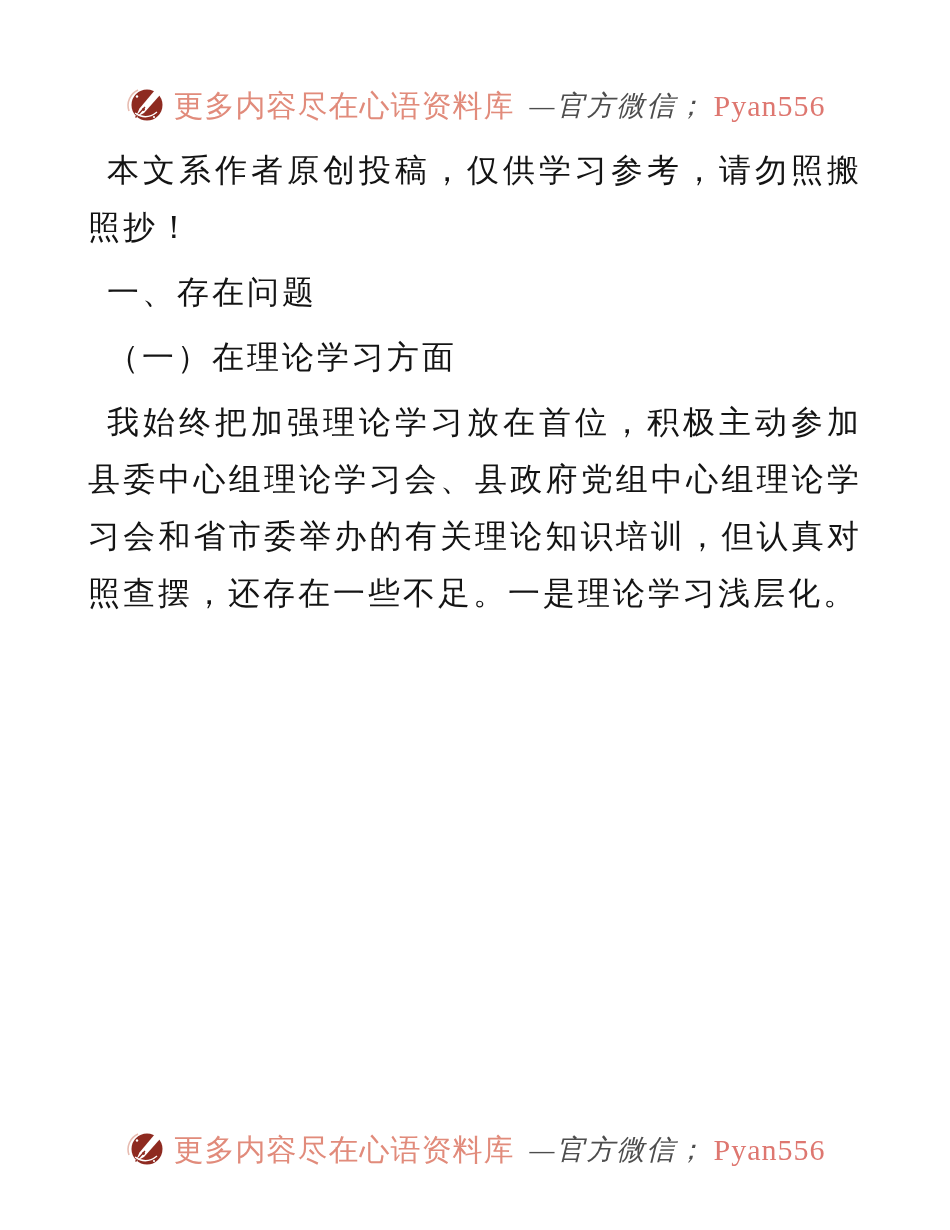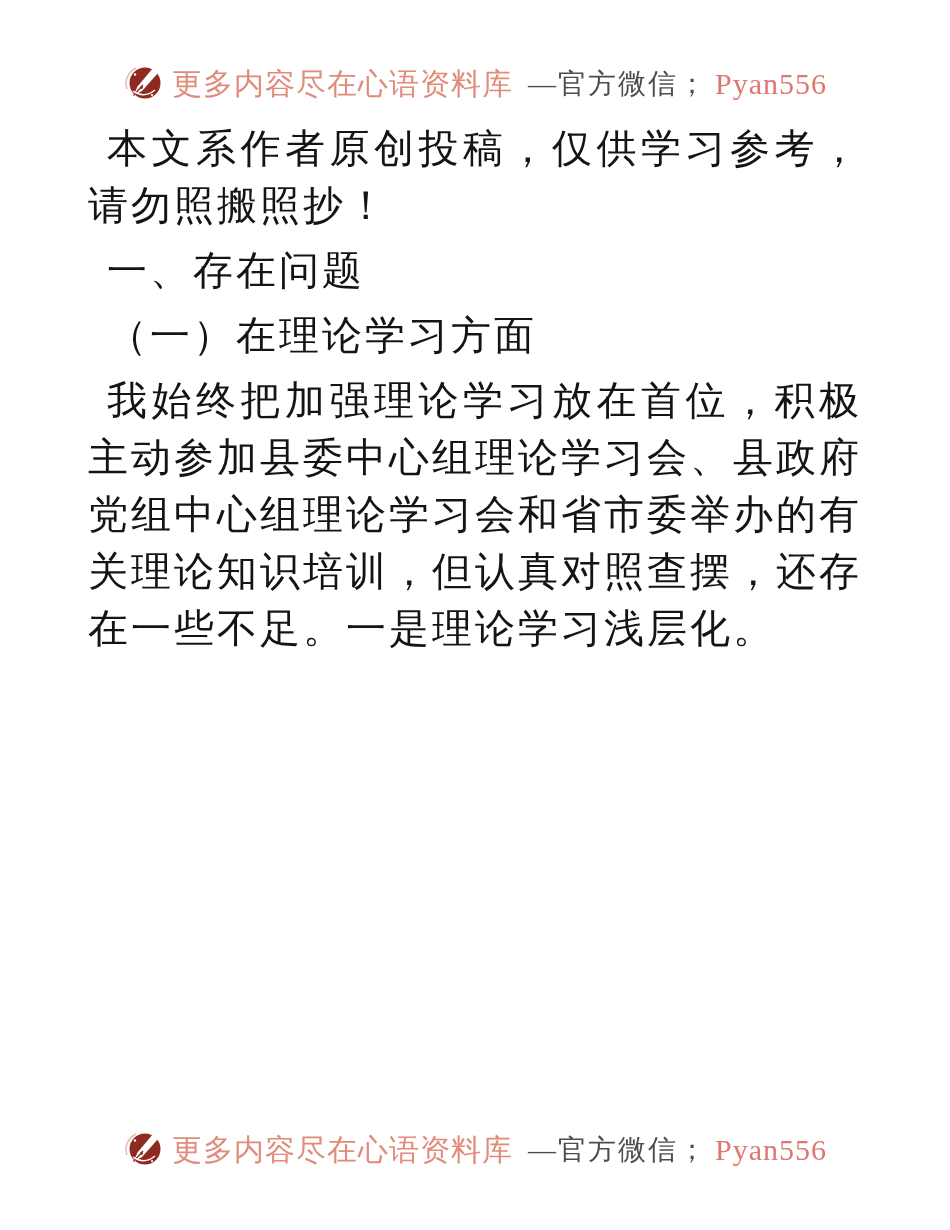--- a/index.html
+++ b/index.html
@@ -5,21 +5,21 @@
   html, body { margin: 0; padding: 0; background: #ffffff; }
   .page {
     position: relative;
     width: 950px;
     height: 1230px;
     margin: 0 auto;
     background: #ffffff;
     box-sizing: border-box;
     display: flex;
     flex-direction: column;
-    padding: 60px 0 56px;
+    padding: 82px 0 56px;
     overflow: hidden;
     font-family: "Liberation Serif", serif;
   }
   .watermark {
     flex: none;
     display: flex;
     align-items: center;
     justify-content: center;
     gap: 7px;
     height: 48px;
@@ -27,37 +27,38 @@
   }
   .watermark .logo { width: 42px; height: 44px; flex: none; }
   .watermark .brand {
     color: #E18B7B;
     font-size: 30px;
     letter-spacing: 1px;
   }
   .watermark .label {
     color: #4D4D4D;
     font-size: 28px;
+    font-style: italic;
     letter-spacing: 2px;
     margin-left: 8px;
   }
   .watermark .wid {
     color: #DE7770;
     font-size: 30px;
     font-family: Liberation Serif, serif;
     letter-spacing: 1px;
   }
   main.doc {
     flex: 1 1 auto;
     margin: 4px 88px 0 88px;
   }
   main.doc p {
     margin: 8px 0;
     color: #141414;
-    font-size: 40px;
+    font-size: 32px;
     line-height: 57px;
     letter-spacing: 3px;
     text-indent: 19px;
     text-align: justify;
     font-family: "Liberation Serif", serif;
   }
   .watermark.footer { margin-top: auto; }
 </style>
 </head>
 <body>

